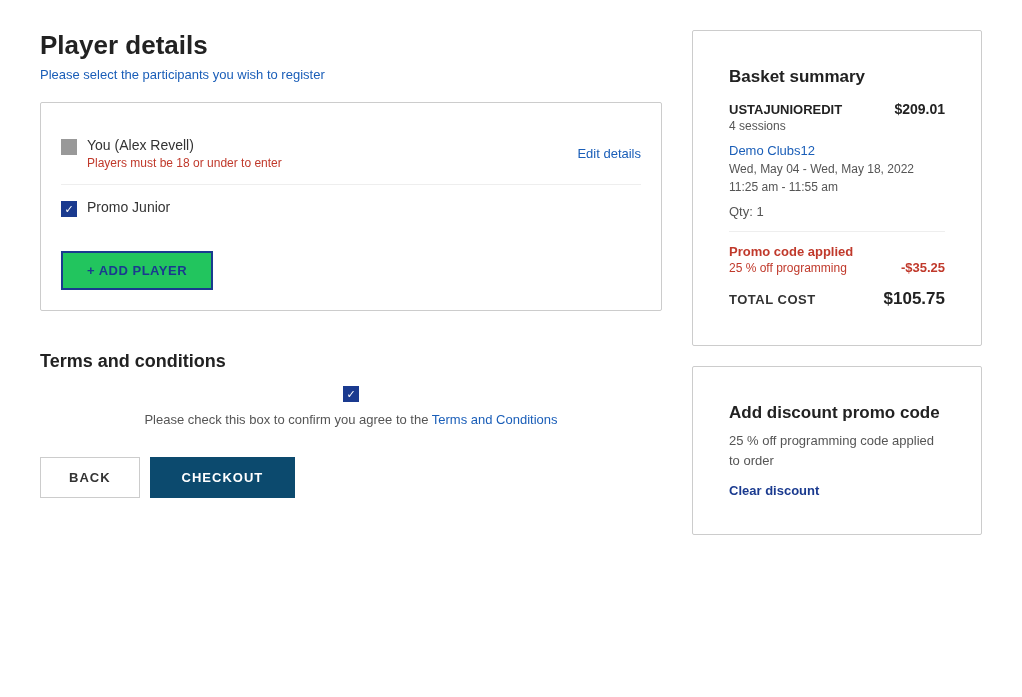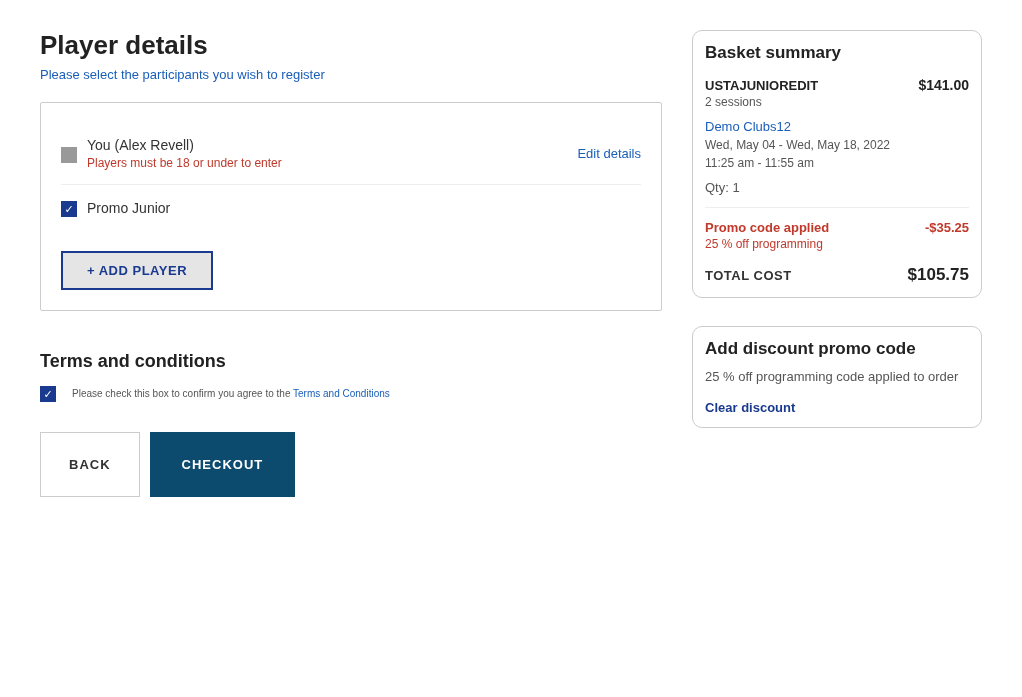--- a/index.html
+++ b/index.html
@@ -60,21 +60,21 @@
       padding: 14px 0;
       border-bottom: 1px solid #eee;
     }
 
     .player-row:last-of-type {
       border-bottom: none;
     }
 
     .player-left {
       display: flex;
-      align-items: center;
+      align-items: flex-start;
       gap: 10px;
     }
 
     .player-checkbox-placeholder {
       width: 16px;
       height: 16px;
       background: #999;
       display: inline-block;
       margin-top: 2px;
       flex-shrink: 0;
@@ -110,21 +110,21 @@
     }
 
     .checkbox-blue::after {
       content: '✓';
       color: white;
       font-size: 11px;
     }
 
     .add-player-btn {
       border: 2px solid #1a3a8f;
-      background: #e5e5e5;
+      background: #22c55e;
       color: #1a3a8f;
       padding: 10px 24px;
       font-size: 13px;
       font-weight: bold;
       cursor: pointer;
       margin-top: 20px;
       letter-spacing: 0.5px;
     }
 
     
@@ -135,23 +135,24 @@
     .terms-title {
       font-size: 18px;
       font-weight: bold;
       color: #222;
       margin-bottom: 12px;
     }
 
     .terms-row {
       display: flex;
       align-items: center;
-      gap: 16px;
-      font-size: 10px;
-      color: #555;
+      gap: 10px;
+      font-size: 13px;
+      color: #555;
+      flex-direction: column;
     }
 
     .terms-row .checkbox-blue {
       flex-shrink: 0;
     }
 
     .terms-link {
       color: #1a5eb8;
       text-decoration: none;
     }
@@ -160,44 +161,44 @@
     .button-row {
       display: flex;
       gap: 10px;
       margin-top: 30px;
     }
 
     .btn-back {
       border: 1px solid #ccc;
       background: #fff;
       color: #333;
-      padding: 24px 28px;
+      padding: 12px 28px;
       font-size: 13px;
       font-weight: bold;
       cursor: pointer;
       letter-spacing: 1px;
     }
 
     .btn-checkout {
       border: none;
       background: #0c4a6e;
       color: #fff;
       padding: 12px 32px;
       font-size: 13px;
       font-weight: bold;
       cursor: pointer;
       letter-spacing: 1px;
     }
 
     
     .card {
       border: 1px solid #ccc;
-      border-radius: 10px;
-      padding: 12px;
-      margin-bottom: 28px;
+      border-radius: 2px;
+      padding: 36px;
+      margin-bottom: 20px;
     }
 
     .card-title {
       font-size: 17px;
       font-weight: bold;
       color: #222;
       margin-bottom: 14px;
     }
 
     .basket-item-header {
@@ -246,21 +247,21 @@
 
     .divider {
       border: none;
       border-top: 1px solid #eee;
       margin: 12px 0;
     }
 
     .promo-row {
       display: flex;
       justify-content: space-between;
-      align-items: flex-start;
+      align-items: flex-end;
     }
 
     .promo-label {
       color: #c0392b;
       font-size: 13px;
       font-weight: bold;
     }
 
     .promo-amount {
       color: #c0392b;
@@ -374,23 +375,23 @@
 
   </div>
 
   <div class="sidebar">
 
     <div class="card">
       <div class="card-title">Basket summary</div>
 
       <div class="basket-item-header">
         <span class="basket-item-name">USTAJUNIOREDIT</span>
-        <span class="basket-item-price">$141.00</span>
-      </div>
-      <div class="basket-item-sessions">2 sessions</div>
+        <span class="basket-item-price">$209.01</span>
+      </div>
+      <div class="basket-item-sessions">4 sessions</div>
 
       <a class="basket-item-link">Demo Clubs12</a>
       <div class="basket-item-dates">
         <span>Wed, May 04 - Wed, May 18, 2022</span><br>
         <span>11:25 am - 11:55 am</span>
       </div>
 
       <div class="basket-qty">Qty: 1</div>
 
       <hr class="divider">

